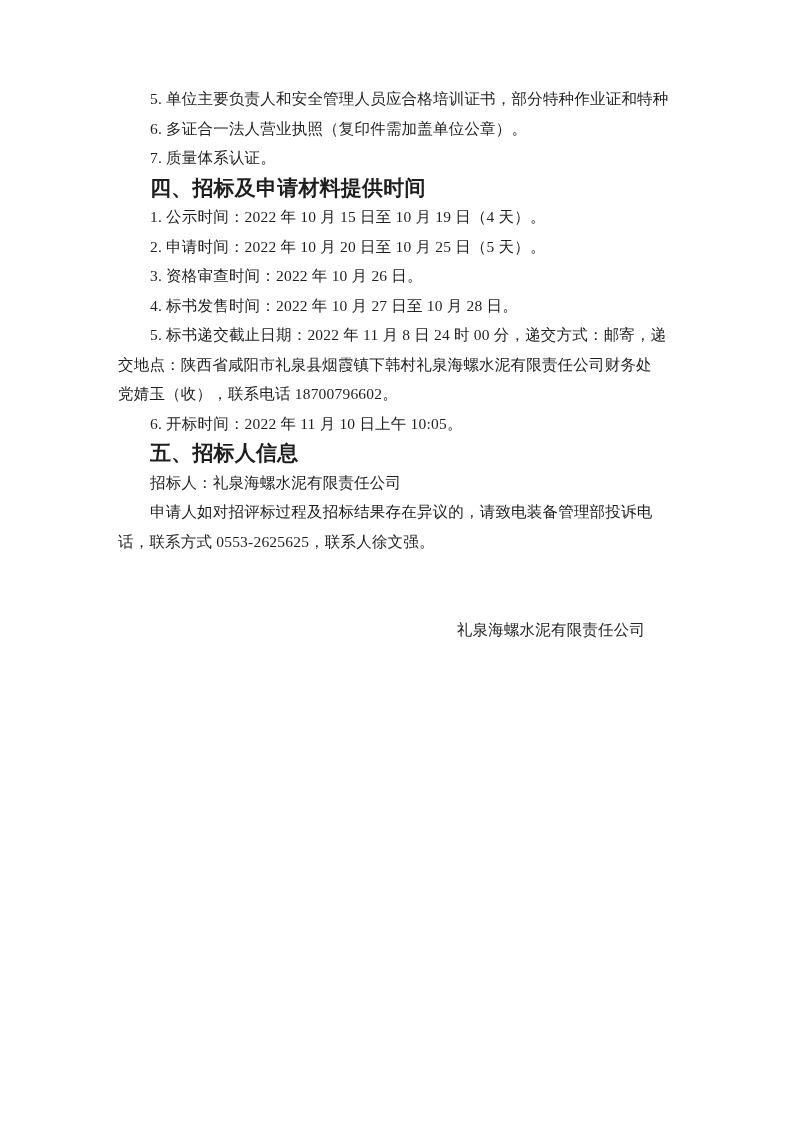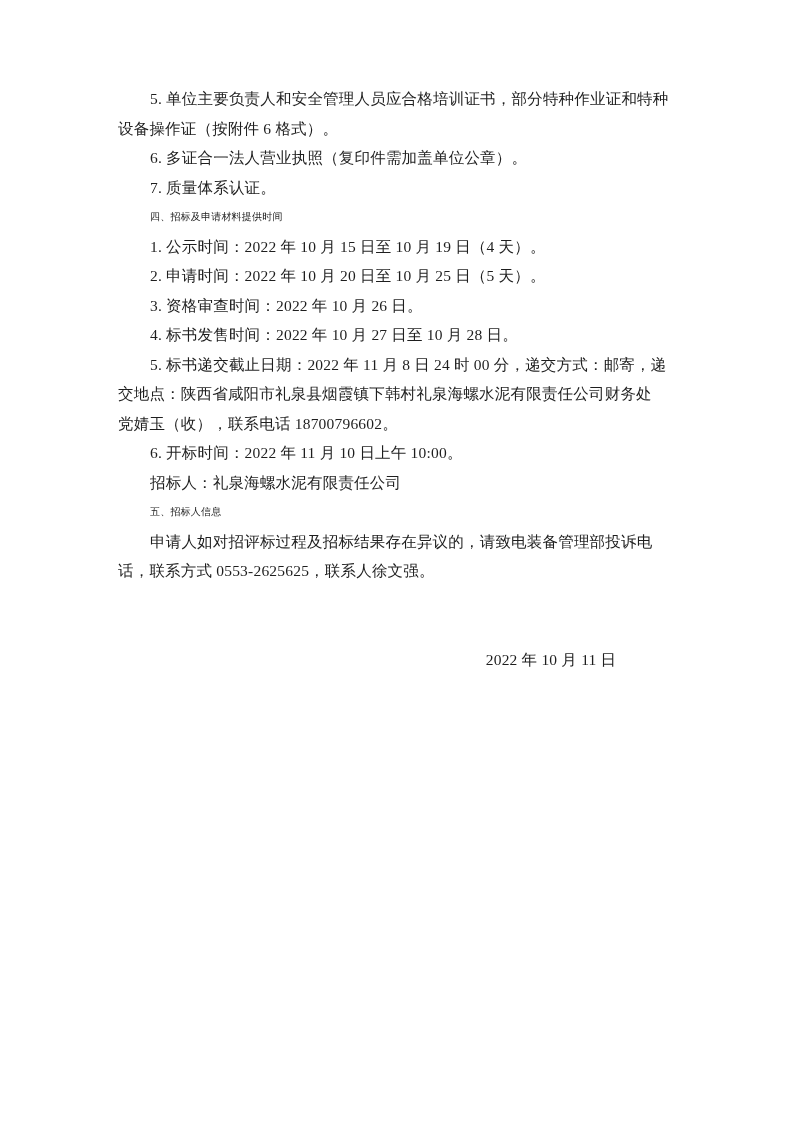--- a/index.html
+++ b/index.html
@@ -22,51 +22,50 @@
   .ln {
     height: 29.5px;
     line-height: 29.5px;
     white-space: pre;
     letter-spacing: 0.2px;
   }
   .ind {
     padding-left: 32px;
   }
   .heading {
-    font-weight: normal;
+    font-weight: bold;
     font-family: "Liberation Sans", "DejaVu Sans", sans-serif;
-    font-size: 10px;
+    font-size: 21px;
   }
   .signature {
     margin-top: 59px;
     margin-left: 303px;
     width: 260px;
     text-align: center;
   }
 </style>
 </head>
 <body>
 
 <div class="page">
   <div>
     <div class="ln ind">5. 单位主要负责人和安全管理人员应合格培训证书，部分特种作业证和特种</div>
-    <div class="ln">设备操作证（按附件 6 格式）。</div>
     <div class="ln ind">6. 多证合一法人营业执照（复印件需加盖单位公章）。</div>
     <div class="ln ind">7. 质量体系认证。</div>
     <div class="ln ind heading">四、招标及申请材料提供时间</div>
     <div class="ln ind">1. 公示时间：2022 年 10 月 15 日至 10 月 19 日（4 天）。</div>
     <div class="ln ind">2. 申请时间：2022 年 10 月 20 日至 10 月 25 日（5 天）。</div>
     <div class="ln ind">3. 资格审查时间：2022 年 10 月 26 日。</div>
     <div class="ln ind">4. 标书发售时间：2022 年 10 月 27 日至 10 月 28 日。</div>
     <div class="ln ind">5. 标书递交截止日期：2022 年 11 月 8 日 24 时 00 分，递交方式：邮寄，递</div>
     <div class="ln">交地点：陕西省咸阳市礼泉县烟霞镇下韩村礼泉海螺水泥有限责任公司财务处</div>
     <div class="ln">党婧玉（收），联系电话 18700796602。</div>
-    <div class="ln ind">6. 开标时间：2022 年 11 月 10 日上午 10:00。</div>
+    <div class="ln ind">6. 开标时间：2022 年 11 月 10 日上午 10:05。</div>
+    <div class="ln ind heading">五、招标人信息</div>
     <div class="ln ind">招标人：礼泉海螺水泥有限责任公司</div>
-    <div class="ln ind heading">五、招标人信息</div>
     <div class="ln ind">申请人如对招评标过程及招标结果存在异议的，请致电装备管理部投诉电</div>
     <div class="ln">话，联系方式 0553-2625625，联系人徐文强。</div>
   </div>
 
   <div class="signature">
-    <div class="ln">2022 年 10 月 11 日</div>
+    <div class="ln">礼泉海螺水泥有限责任公司</div>
   </div>
 </div>
 
 </body></html>

